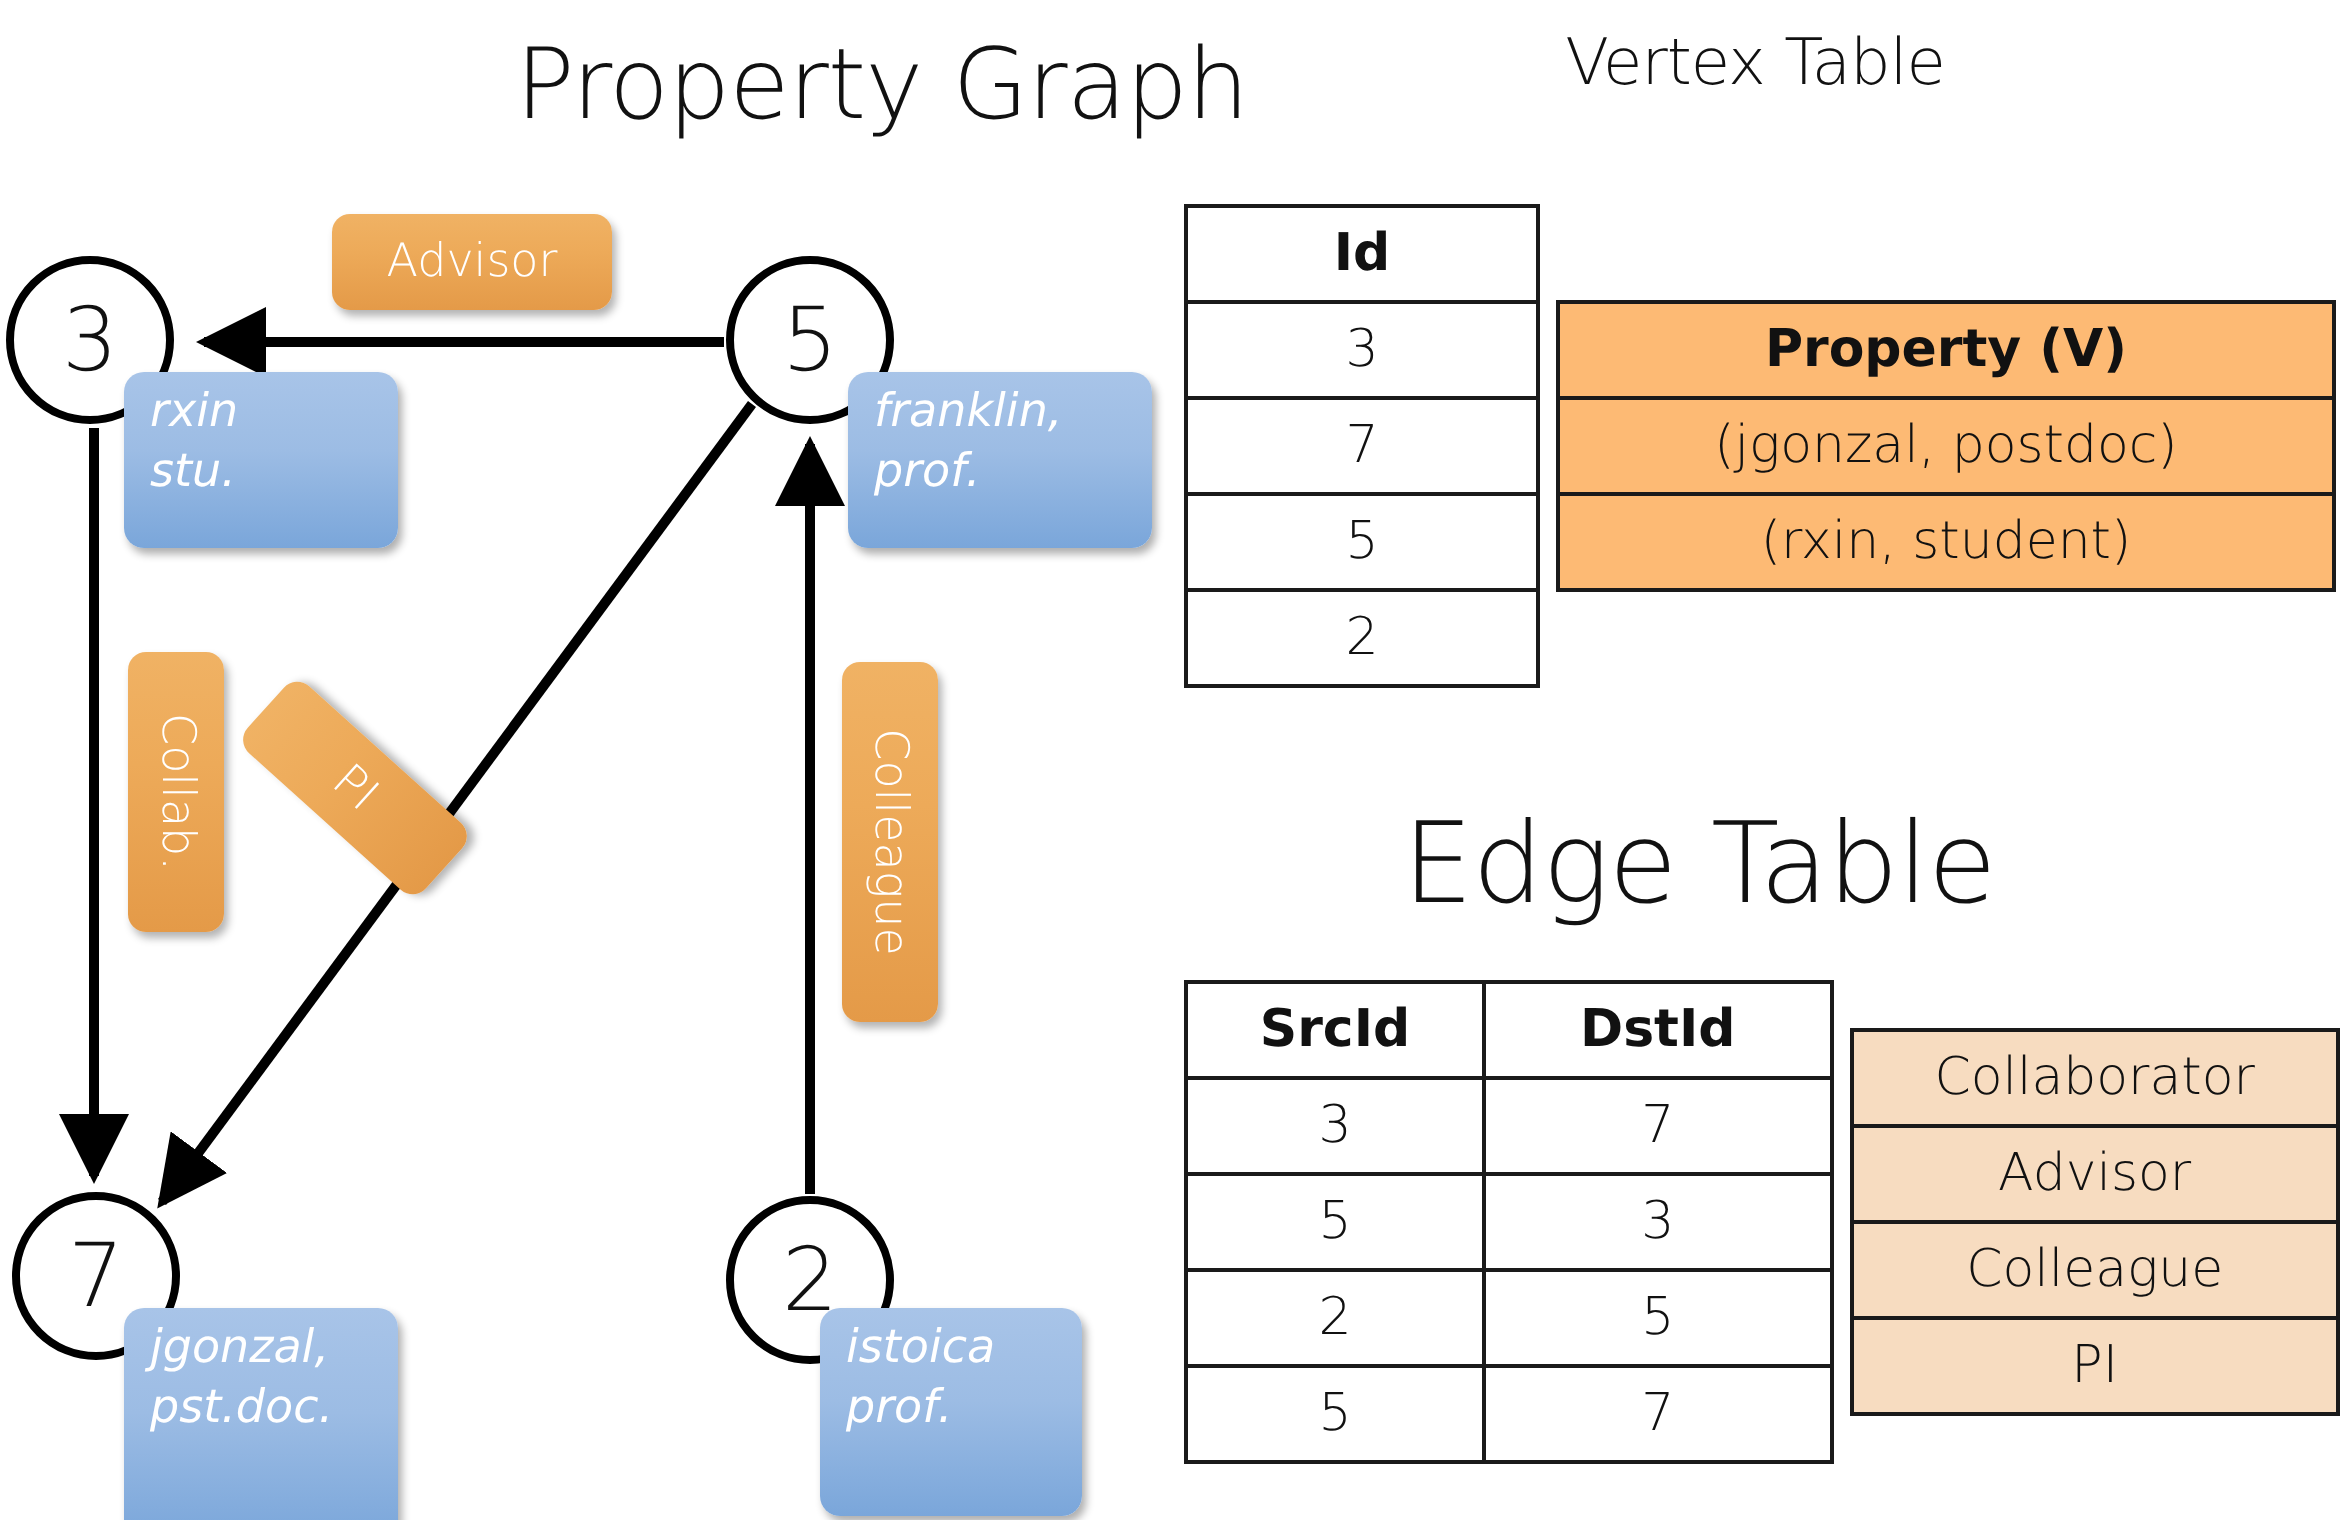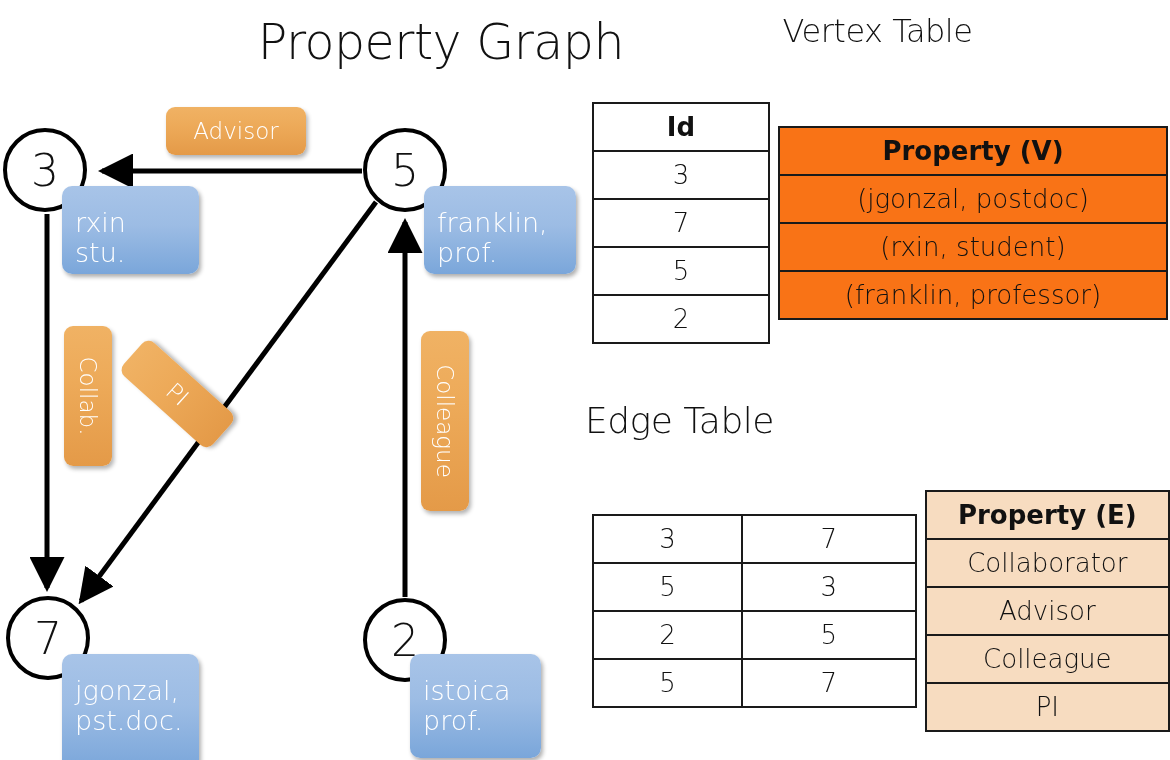--- a/index.html
+++ b/index.html
@@ -30,23 +30,23 @@
     text-align: right;
     font-size: 49px;
     margin-left: 39px;
   }
   #title-vertex-table {
     left: 585px; top: 12px; width: 585px;
     text-align: center;
     font-size: 32px;
   }
   #title-edge-table {
-    left: 585px; top: 400px; width: 585px;
-    text-align: left;
-    font-size: 36px;
+    left: 557px; top: 400px; width: 585px;
+    text-align: center;
+    font-size: 56px;
   }
 
   
   #graph-panel {
     position: absolute;
     left: 0; top: 0;
     width: 585px; height: 760px;
   }
   #graph-edges {
     position: absolute;
@@ -74,26 +74,27 @@
 
   
   .prop-box {
     position: absolute;
     border-radius: 10px;
     background: linear-gradient(to bottom, #a8c4e8 0%, #9cbce4 45%, #7aa6da 100%);
     box-shadow: 2px 3px 4px rgba(0,0,0,0.32);
     color: #ffffff;
     font-family: "DejaVu Sans", sans-serif;
     font-weight: 300;
-    font-size: 27px;
+    font-size: 23px;
     line-height: 30px;
-    padding: 22px 0 10px 13px;
+    padding: 5px 0 10px 13px;
     box-sizing: border-box;
     z-index: 4;
     white-space: pre-line;
+    font-style: italic;
   }
 
   
   .edge-label {
     position: absolute;
     border-radius: 9px;
     background: linear-gradient(to bottom, #f0b264 0%, #edaa59 40%, #e49a48 100%);
     box-shadow: 2px 3px 4px rgba(0,0,0,0.30);
     color: #ffffff;
     font-family: "DejaVu Sans", sans-serif;
@@ -132,21 +133,21 @@
     height: 46px;
     font-weight: 300;
     background: #ffffff;
   }
   .tbl th {
     font-weight: bold;
     font-size: 26px;
   }
   .tbl-gap { width: 8px; }
 
-  .tbl-prop td, .tbl-prop th { background: #f97316; margin-top: 16px; }
+  .tbl-prop td, .tbl-prop th { background: #fdba74; margin-top: 16px; }
   .tbl-prop-e td, .tbl-prop-e th { background: #f7dcc0; }
 
   #vertex-table-wrap { left: 592px; top: 102px; }
   #edge-table-wrap   { left: 592px; top: 490px; }
 
   .col-id   { width: 176px; }
   .col-vprop{ width: 388px; }
   .col-src  { width: 150px; }
   .col-dst  { width: 175px; }
   .col-eprop{ width: 245px; }
@@ -238,34 +239,35 @@
     <tbody>
       <tr>
         <th>Property (V)</th>
       </tr>
       <tr>
           <td>(jgonzal, postdoc)</td>
         </tr>
       <tr>
           <td>(rxin, student)</td>
         </tr>
-      <tr>
-          <td>(franklin, professor)</td>
-        </tr>
     </tbody>
   </table>
 </div>
 
 <div class="tbl-wrap" id="edge-table-wrap">
   <table class="tbl tbl-srcdst">
     <colgroup>
         <col class="col-src">
         <col class="col-dst">
       </colgroup>
     <tbody>
+      <tr>
+        <th>SrcId</th>
+        <th>DstId</th>
+      </tr>
       <tr>
         <td>3</td>
         <td>7</td>
       </tr>
       <tr>
         <td>5</td>
         <td>3</td>
       </tr>
       <tr>
         <td>2</td>
@@ -277,23 +279,20 @@
       </tr>
     </tbody>
   </table>
   <div class="tbl-gap"></div>
   <table class="tbl tbl-prop-e">
     <colgroup>
         <col class="col-eprop">
       </colgroup>
     <tbody>
       <tr>
-        <th>Property (E)</th>
-      </tr>
-      <tr>
           <td>Collaborator</td>
         </tr>
       <tr>
           <td>Advisor</td>
         </tr>
       <tr>
           <td>Colleague</td>
         </tr>
       <tr>
           <td>PI</td>

